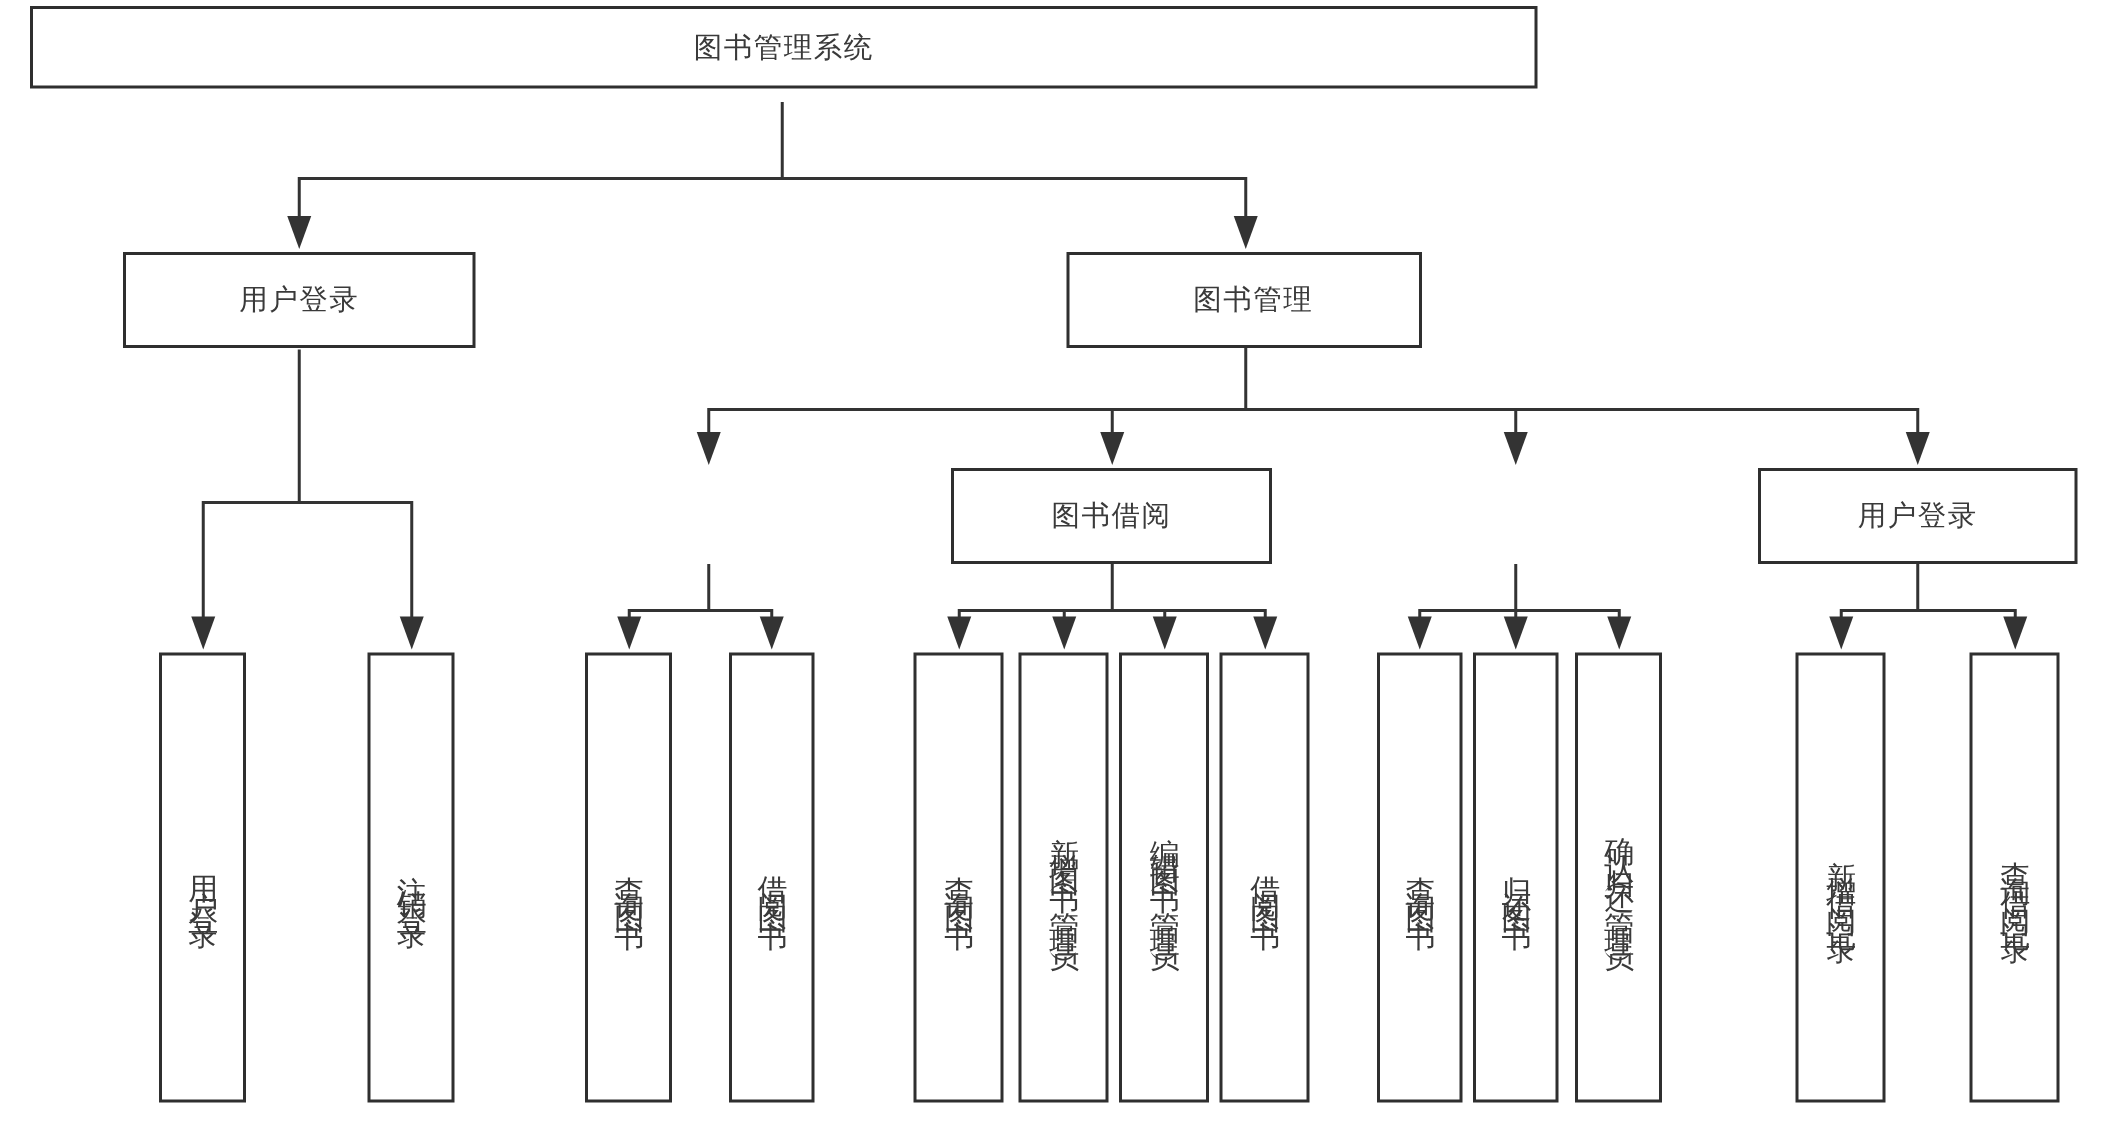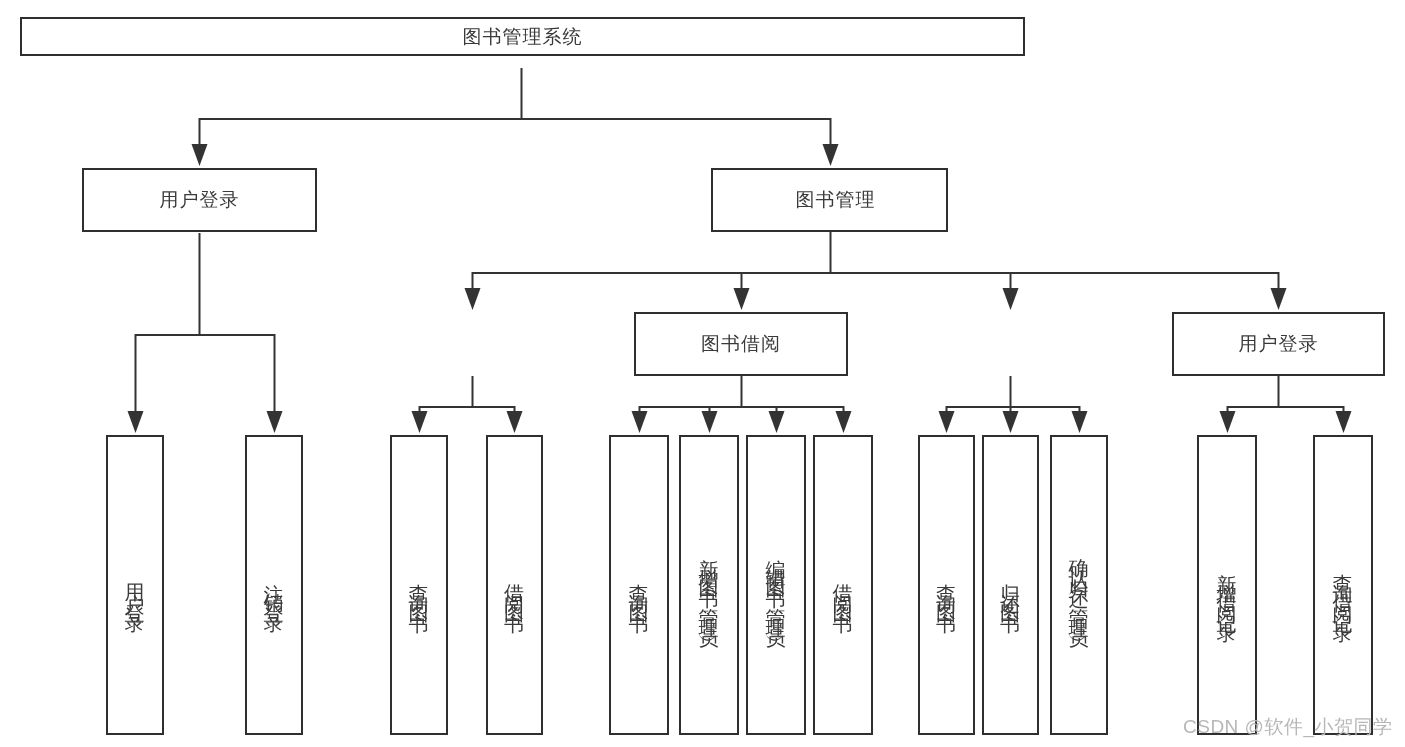--- a/index.html
+++ b/index.html
@@ -91,21 +91,21 @@
       <polygon points="768.5,411 784.5,411 776.5,433"></polygon>
       <polygon points="835.5,411 851.5,411 843.5,433"></polygon>
       <polygon points="938.5,411 954.5,411 946.5,433"></polygon>
       <polygon points="1002.5,411 1018.5,411 1010.5,433"></polygon>
       <polygon points="1071.5,411 1087.5,411 1079.5,433"></polygon>
       <polygon points="1219.5,411 1235.5,411 1227.5,433"></polygon>
       <polygon points="1335.5,411 1351.5,411 1343.5,433"></polygon>
     </g>
   </svg>
 
-  <div class="node" style="left:20px; top:17px; width:1005px; height:39px;">图书管理系统</div>
+  <div class="node" style="left:20px; top:4px; width:1005px; height:55px;">图书管理系统</div>
 
   <div class="node" style="left:82px; top:168px; width:235px; height:64px;">用户登录</div>
   <div class="node" style="left:711px; top:168px; width:237px; height:64px;padding-left:12px;">图书管理</div>
 
   <div class="node" style="left:634px; top:312px; width:214px; height:64px;text-align:right;">图书借阅</div>
   <div class="node" style="left:1172px; top:312px; width:213px; height:64px;">用户登录</div>
 
   <div class="node vnode" style="left:106px; top:435px; width:58px; height:300px;">用户登录</div>
   <div class="node vnode" style="left:245px; top:435px; width:58px; height:300px;">注销登录</div>
 
@@ -117,15 +117,14 @@
   <div class="node vnode" style="left:746px; top:435px; width:60px; height:300px;">编辑图书（管理员）</div>
   <div class="node vnode" style="left:813px; top:435px; width:60px; height:300px;">借阅图书</div>
 
   <div class="node vnode" style="left:918px; top:435px; width:57px; height:300px;">查询图书</div>
   <div class="node vnode" style="left:982px; top:435px; width:57px; height:300px;">归还图书</div>
   <div class="node vnode" style="left:1050px; top:435px; width:58px; height:300px;">确认归还（管理员）</div>
 
   <div class="node vnode" style="left:1197px; top:435px; width:60px; height:300px;">新增借阅记录</div>
   <div class="node vnode" style="left:1313px; top:435px; width:60px; height:300px;">查询借阅记录</div>
 
-  <div class="watermark">CSDN @软件_小贺同学</div>
 
 </div>
 
 </body></html>

